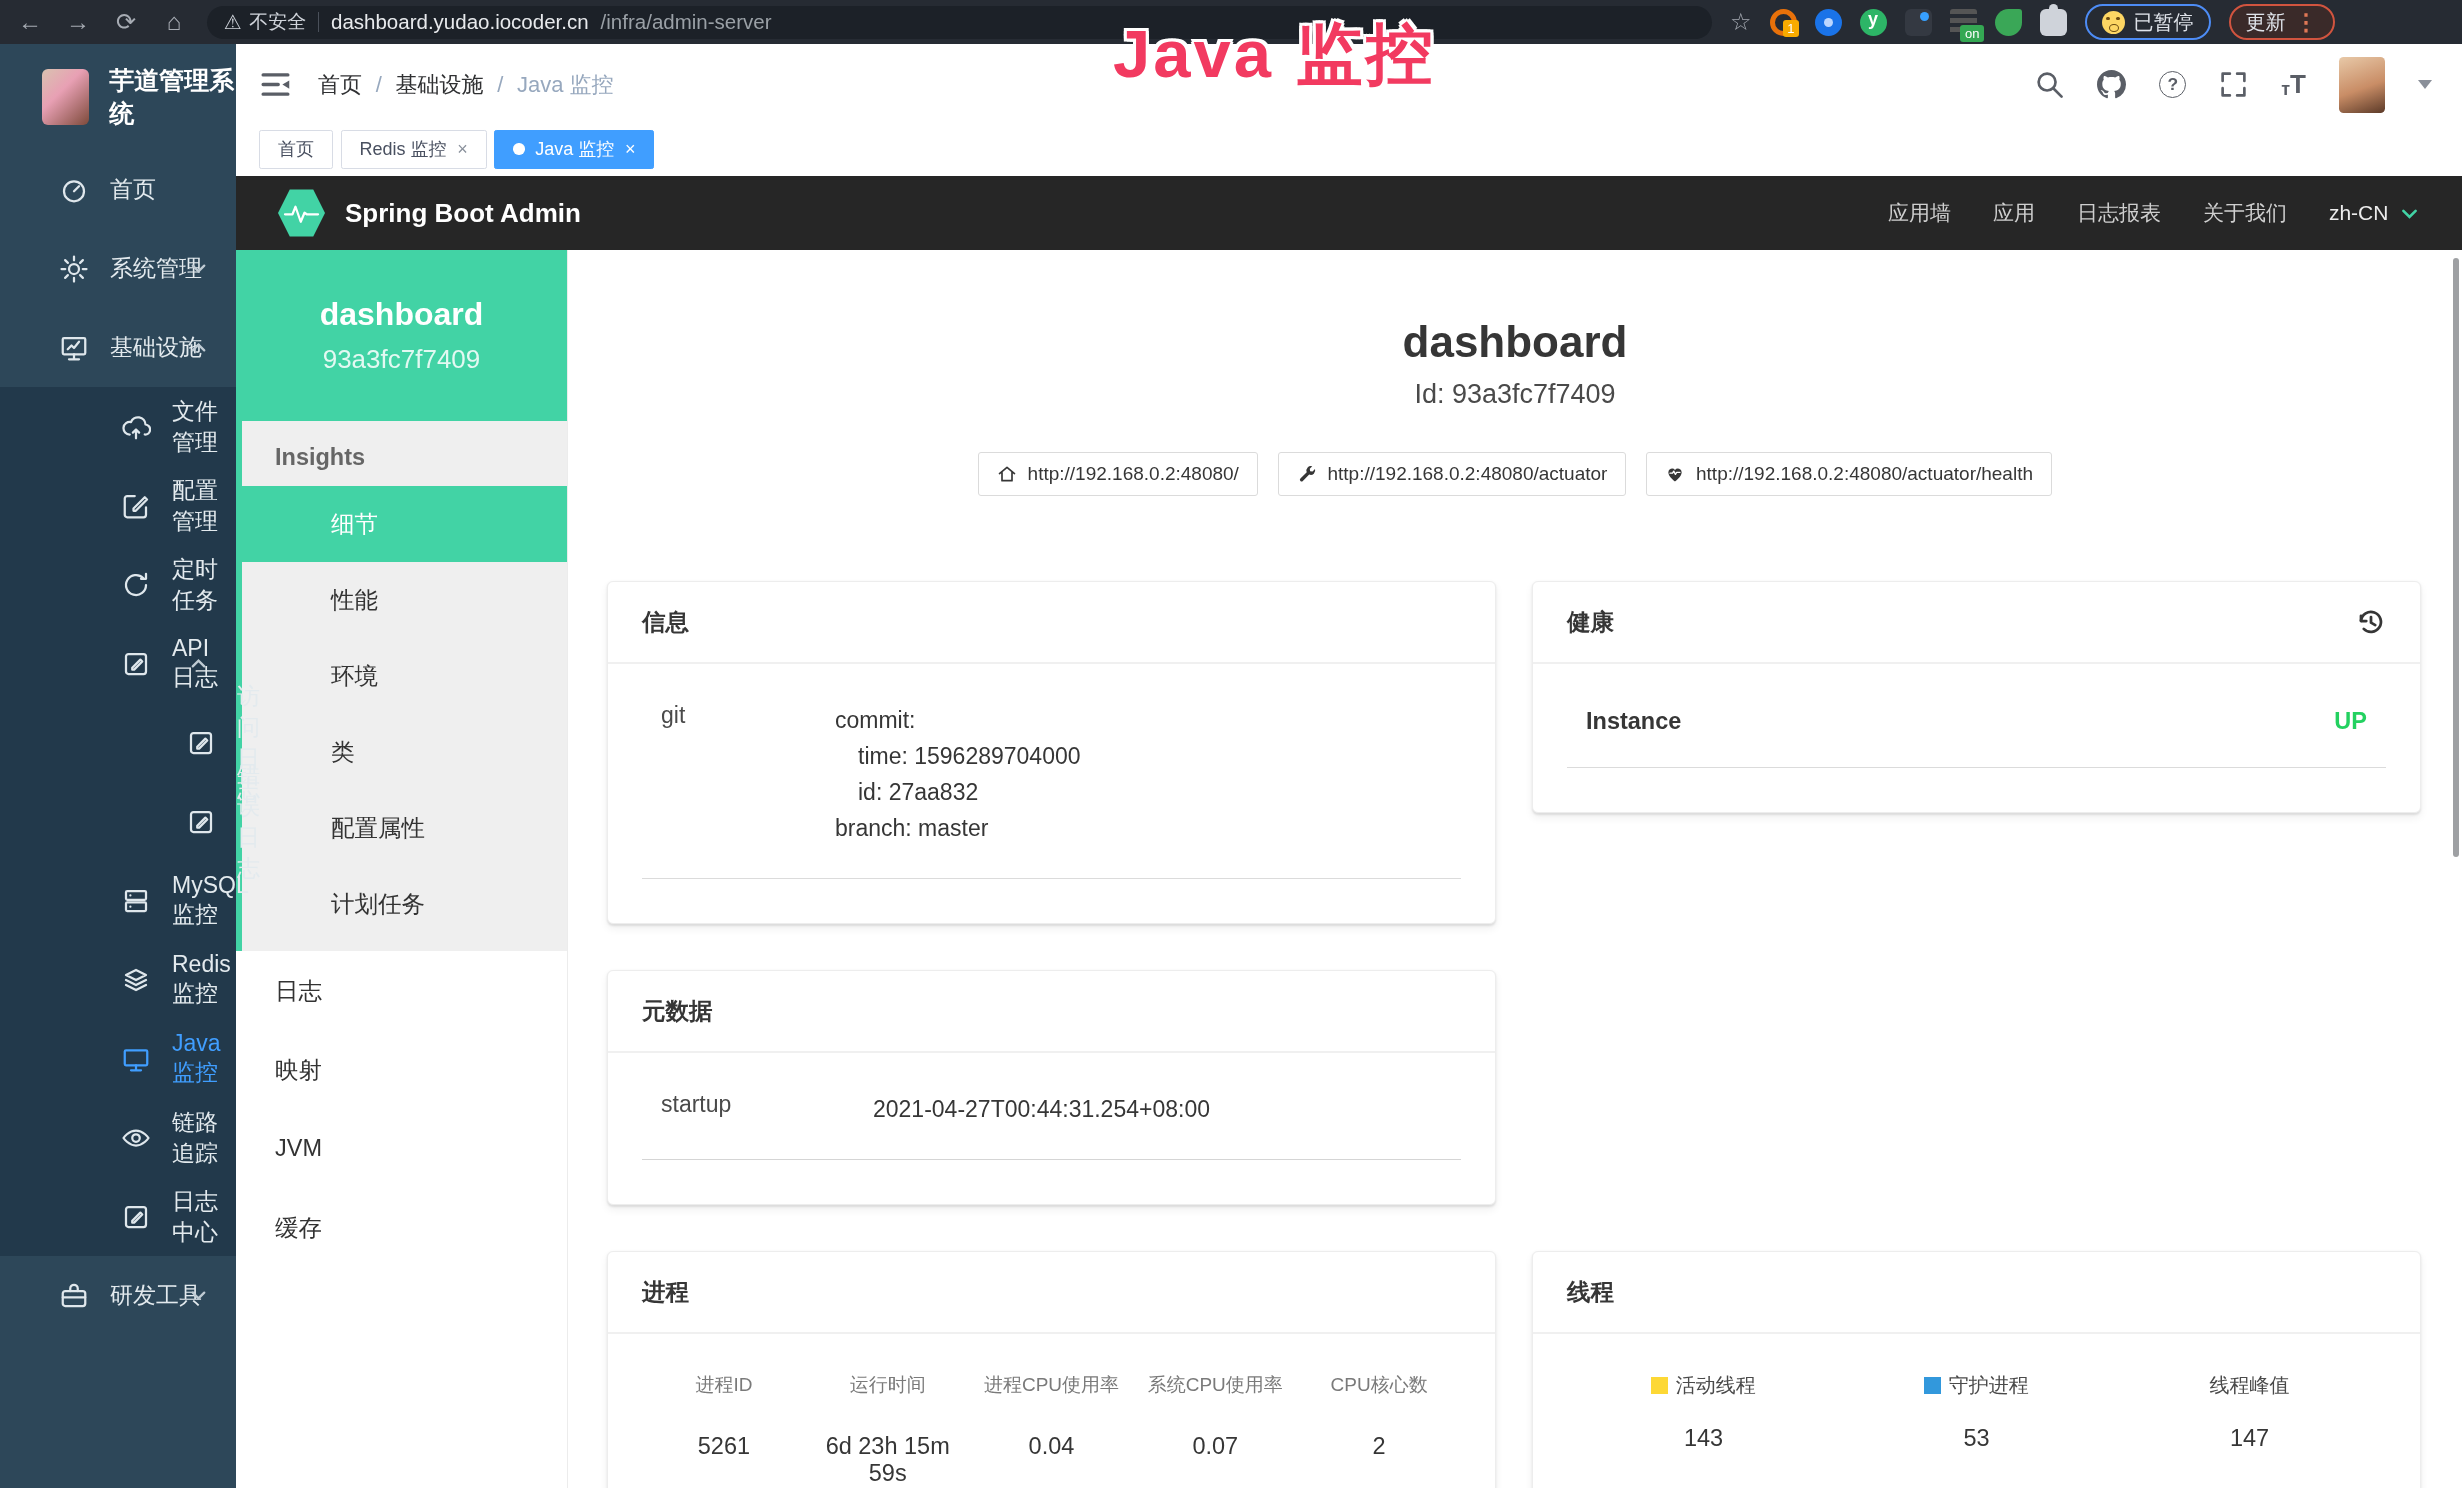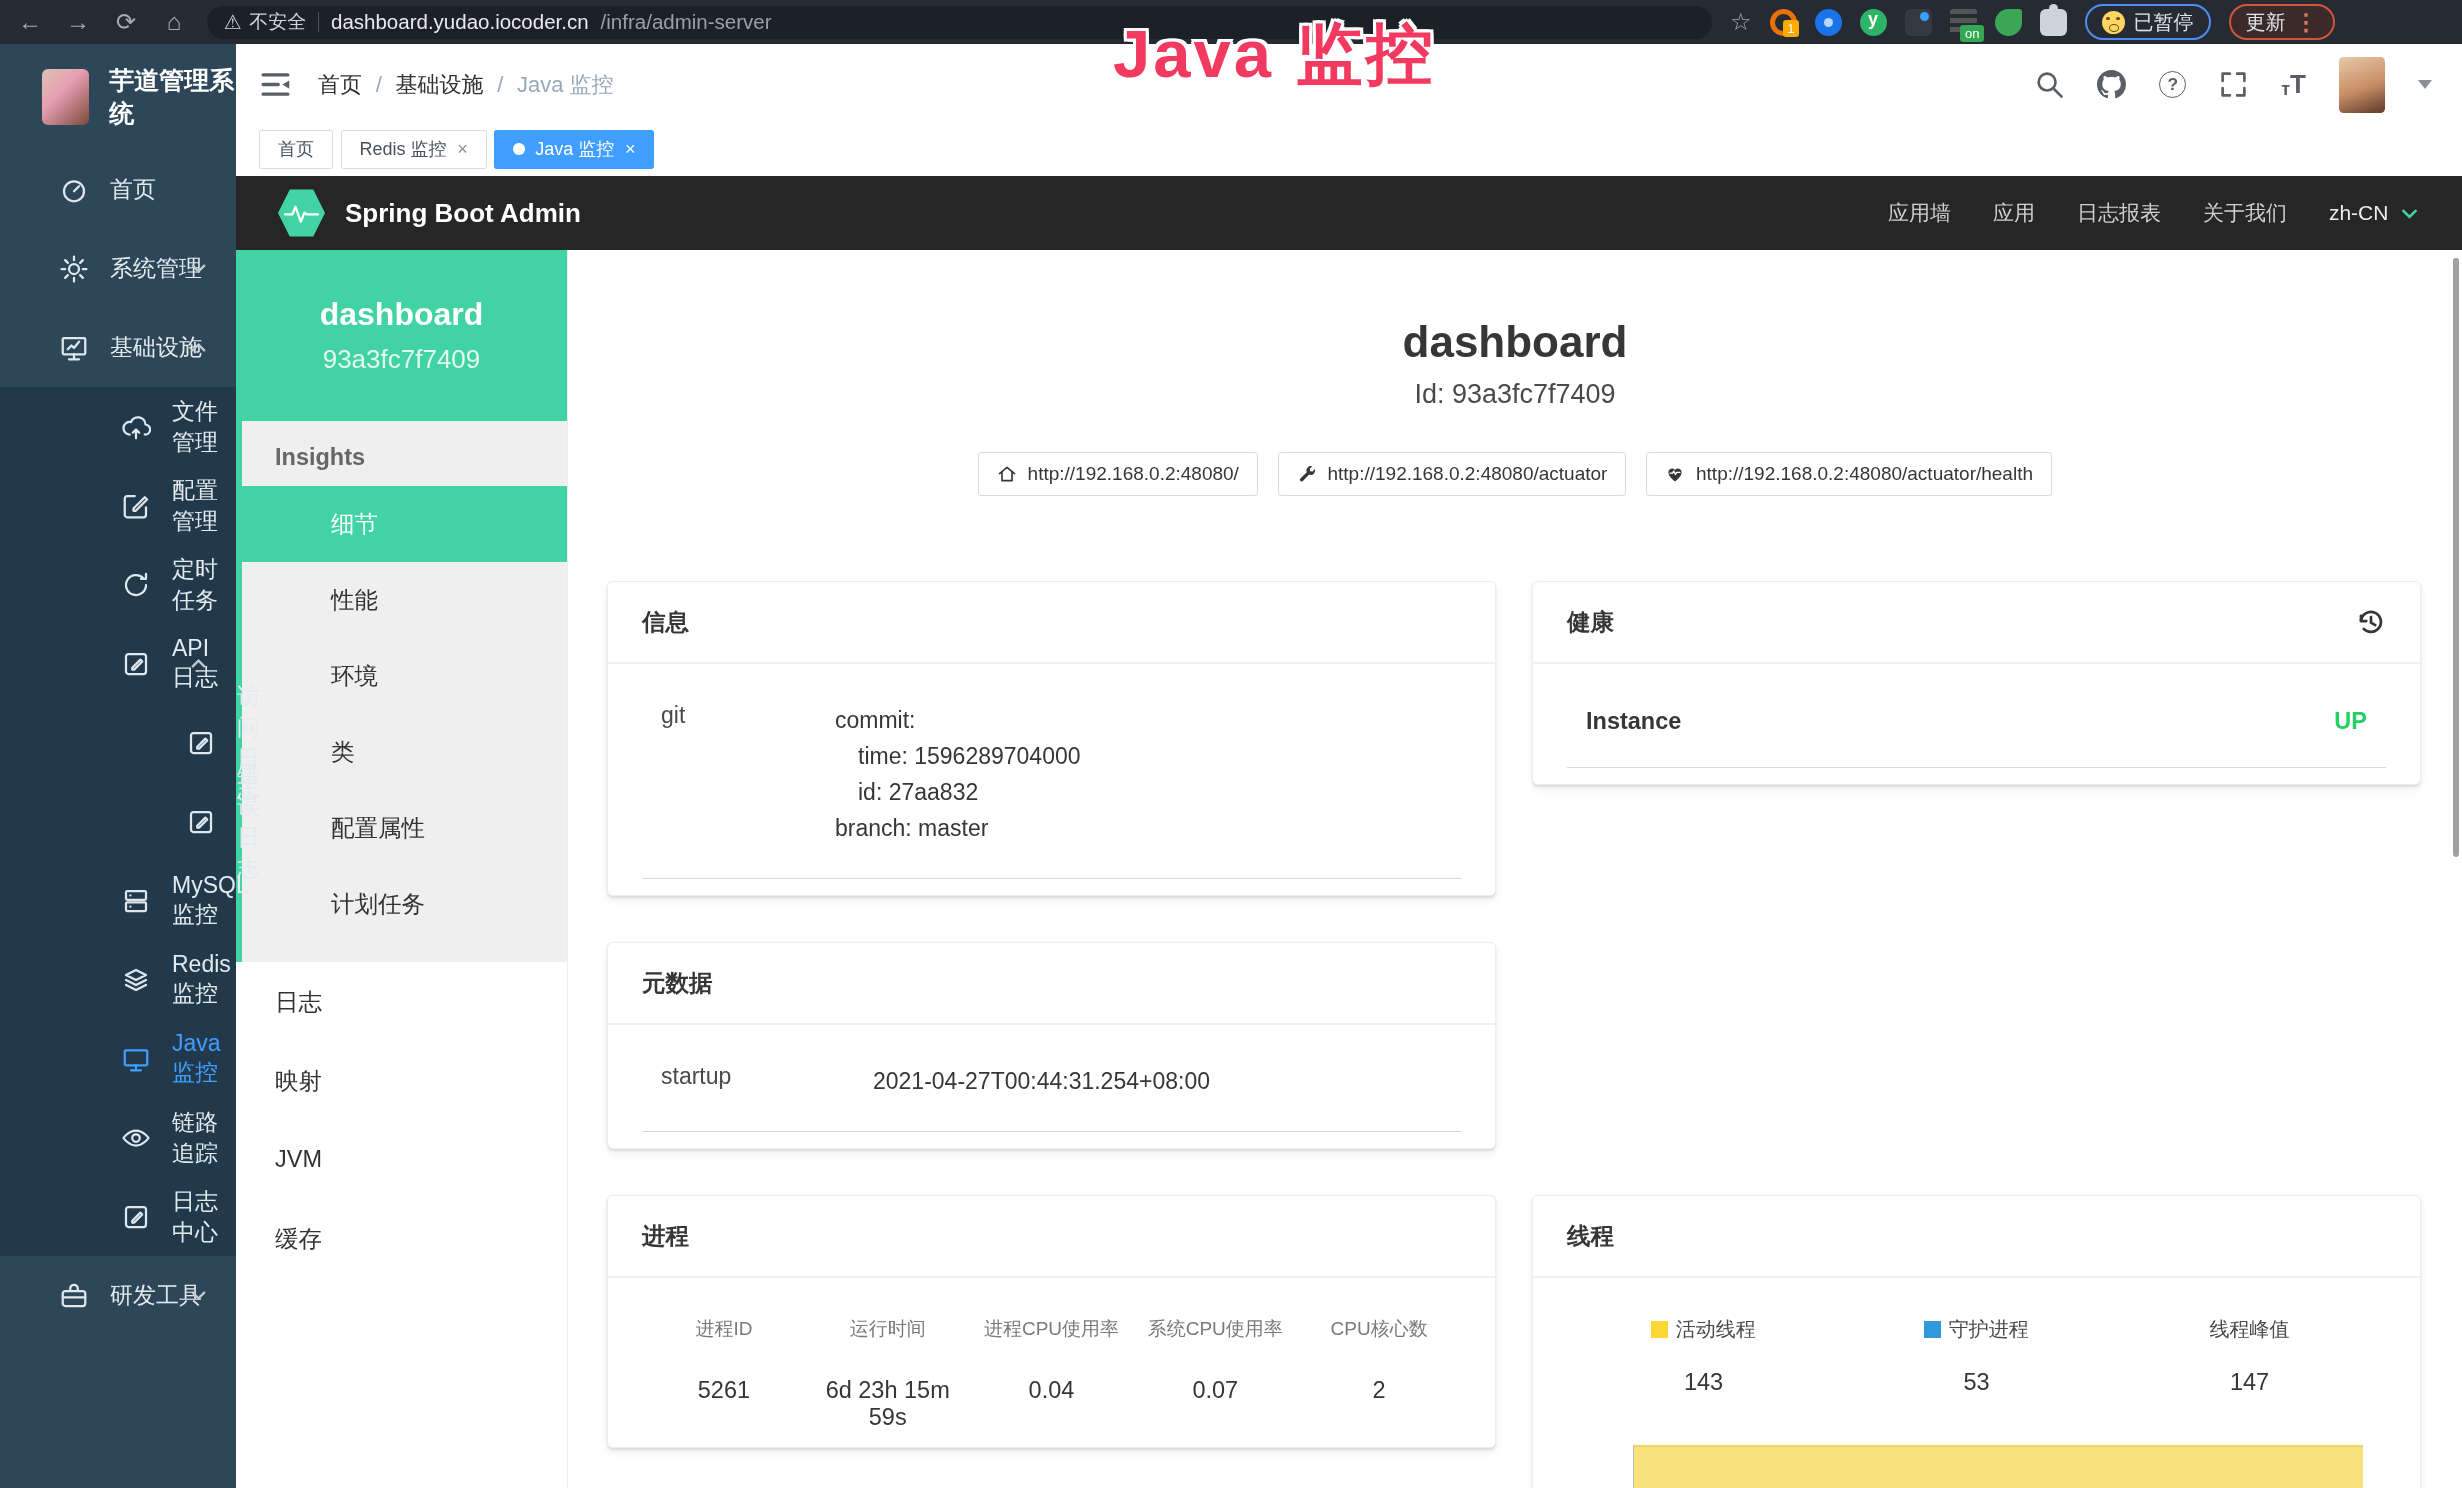--- a/index.html
+++ b/index.html
@@ -95,39 +95,39 @@
   .sba-links { margin-left:auto; display:flex; align-items:center; gap:42px; }
   .sba-link { color:#cfcfcf; font-size:21px; cursor:pointer; }
   .locale { color:#ececec; font-size:21px; display:flex; align-items:center; gap:10.6px; }
   .locale svg { width:21px; height:21px; stroke:#42d3a5; fill:none; stroke-width:3; stroke-linecap:round; }
 
   .sba-body { flex:1; display:flex; min-height:0; }
   .sba-menu { width:332px; flex:none; background:#fff; border-right:0.8px solid #ececec; }
   .inst-hdr { height:171px; background:#42d3a5; color:#fff; display:flex; flex-direction:column; align-items:center; justify-content:center; gap:10.6px; }
   .inst-name { font-size:32px; font-weight:bold; }
   .inst-id { font-size:26px; color:rgba(255,255,255,.85); }
-  .m-group { background:#efefef; border-left:6.8px solid #42d3a5; padding-bottom:20px; }
+  .m-group { background:#efefef; border-left:6.8px solid #42d3a5; padding-bottom:9px; }
   .m-group-label { padding:23px 0 15px 33px; font-size:23.5px; font-weight:600; color:#666; }
   .m-sub { height:76px; display:flex; align-items:center; padding-left:89px; font-size:23.5px; color:#333; cursor:pointer; }
   .m-sub.active { background:#42d3a5; color:#fff; }
   .m-item { height:79px; display:flex; align-items:center; padding-left:39px; font-size:23.5px; color:#333; cursor:pointer; }
 
   
   .sba-content { flex:1; padding-top:67px; min-width:0; }
   .page-title { text-align:center; font-size:44px; font-weight:600; color:#363636; }
   .page-id { text-align:center; font-size:27px; color:#4a4a4a; margin-top:12px; }
   .chips { margin-top:42px; display:flex; justify-content:center; gap:20px; }
   .chip { height:44px; border:0.8px solid #dbdbdb; border-radius:3px; background:#fff; display:flex; align-items:center; gap:10.6px; padding:0 18px; font-size:19px; color:#363636; cursor:pointer; }
   .chip svg { width:20px; height:20px; stroke:#363636; fill:none; stroke-width:2; stroke-linecap:round; stroke-linejoin:round; }
   .chip svg.fill { fill:#363636; stroke:none; }
 
   .cards { margin:85px 41px 0 39px; display:grid; grid-template-columns:1fr 1fr; column-gap:36px; row-gap:46px; align-items:start; }
   .card { background:#fff; border:0.8px solid #ededed; border-radius:6px; box-shadow:0 1.5px 2.3px rgba(10,10,10,.1), 0 4.6px 9px rgba(10,10,10,.06); }
   .card-hdr { padding:24px 34px; font-size:23.5px; font-weight:bold; color:#363636; border-bottom:2.3px solid #f0f0f0; display:flex; align-items:center; justify-content:space-between; }
-  .card-bd { padding:38px 34px 16px; }
+  .card-bd { padding:38px 34px 44px; }
   .hist { width:30px; height:30px; color:#363636; }
   .hist svg { width:30px; height:30px; stroke:currentColor; fill:none; stroke-width:2.2; stroke-linecap:round; stroke-linejoin:round; }
 
   .kv-row { display:flex; padding:0 19px 32px; border-bottom:0.8px solid #dbdbdb; }
   .kv-label { width:174px; flex:none; font-size:23px; color:#4a4a4a; }
   .kv-val { font-size:23px; color:#363636; line-height:36px; }
   .indent { margin-left:23px; }
   .meta-row { border-bottom:1.5px solid #d5d5d5; }
   .meta-row .kv-label { width:212px; }
   .health-row { display:flex; justify-content:space-between; padding:6px 19px 32px; border-bottom:0.8px solid #dbdbdb; }

